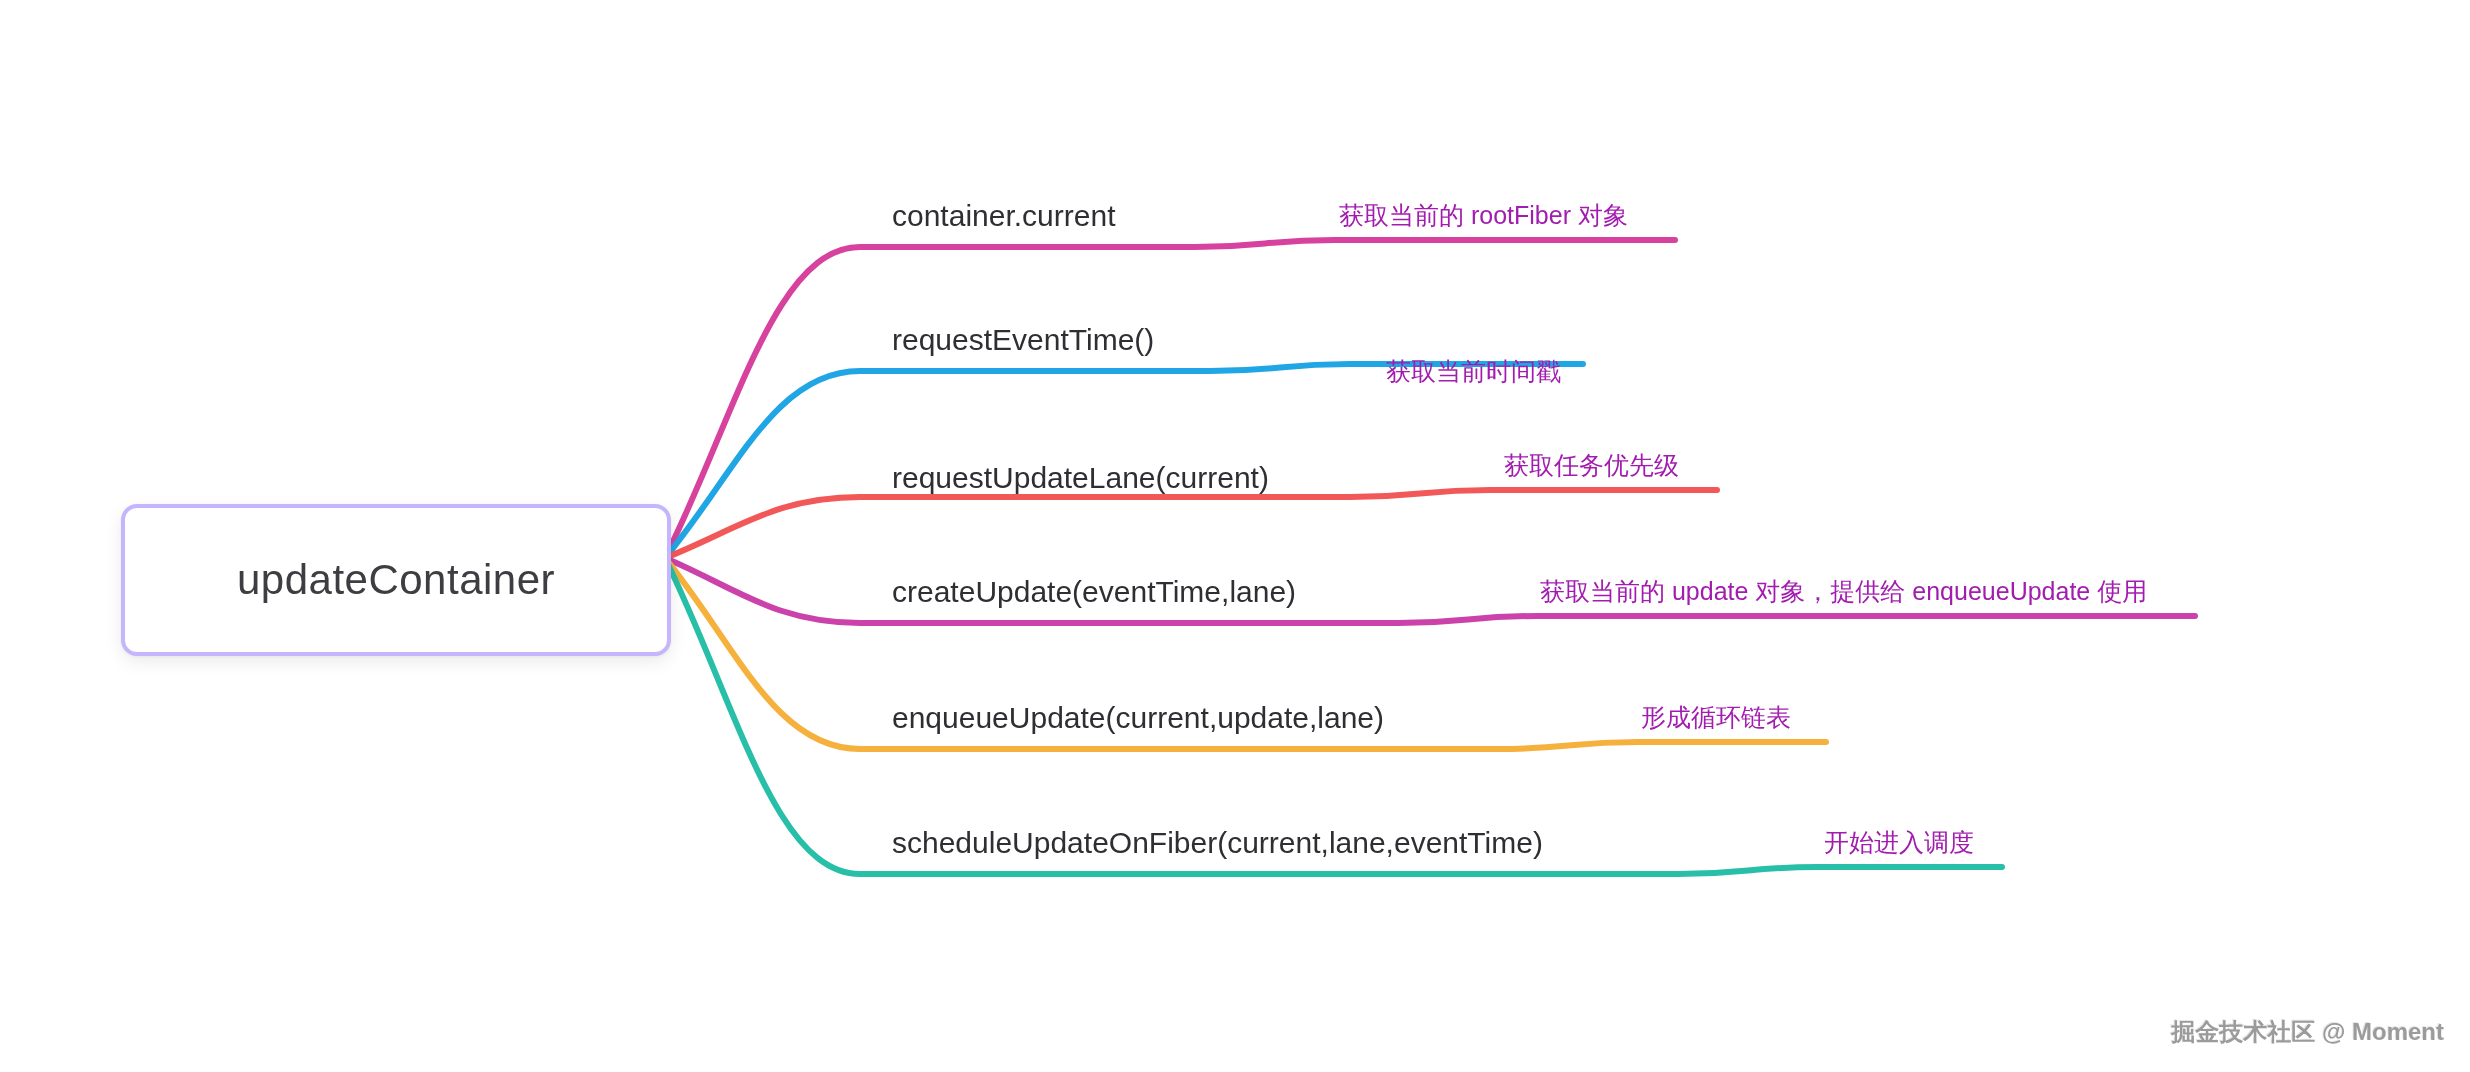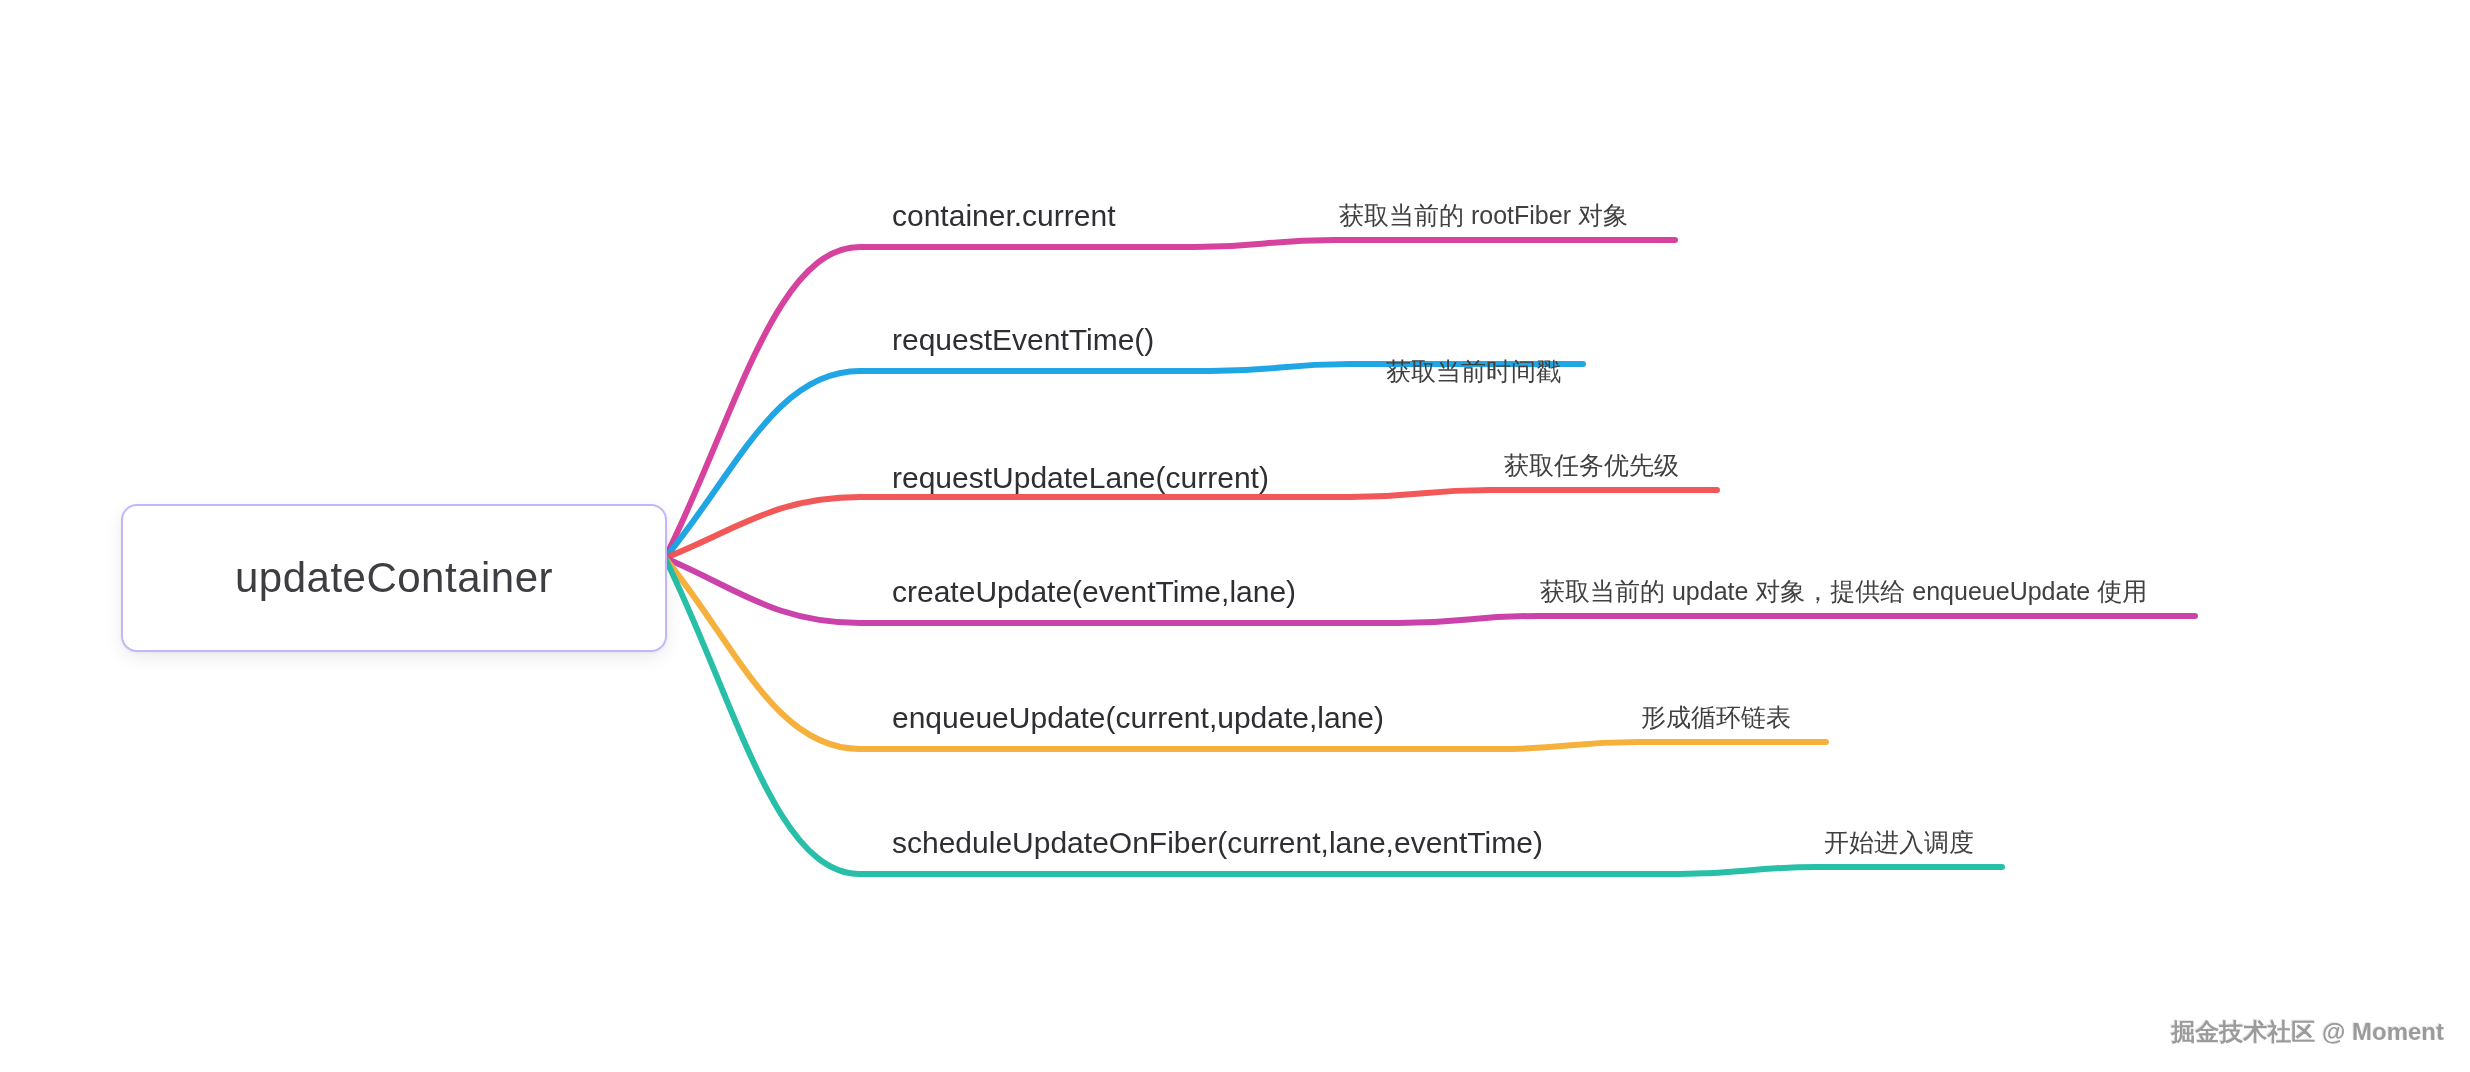--- a/index.html
+++ b/index.html
@@ -8,21 +8,21 @@
     width:2470px;height:1072px;
     background:#ffffff;
     overflow:hidden;
     font-family:"Liberation Sans","DejaVu Sans",sans-serif;
   }
   svg.links{position:absolute;left:0;top:0;}
   .root-card{
     position:absolute;
     left:121px;top:504px;width:542px;height:144px;
     background:#ffffff;
-    border:2px solid #c4b5fd;
+    border:4px solid #c4b5fd;
     border-radius:16px;
     box-shadow:0 6px 18px rgba(0,0,0,0.08), 0 1px 3px rgba(0,0,0,0.05);
     display:flex;align-items:center;justify-content:center;
   }
   .root-card span{
     font-size:42px;
     color:#3d3d42;
     letter-spacing:0.5px;
   }
   .branch-label{
@@ -30,21 +30,21 @@
     left:892px;
     font-size:30px;
     line-height:36px;
     color:#2e2e33;
     white-space:nowrap;
   }
   .branch-note{
     position:absolute;
     font-size:25px;
     line-height:30px;
-    color:#404040;
+    color:#a21caf;
     white-space:nowrap;
   }
   .watermark{
     position:absolute;
     right:26px;bottom:24px;
     font-size:24px;
     font-weight:bold;
     color:#9b9b9b;
     text-shadow:2px 2px 1px rgba(255,255,255,0.95), -1px -1px 0 rgba(150,150,150,0.25);
     white-space:nowrap;

